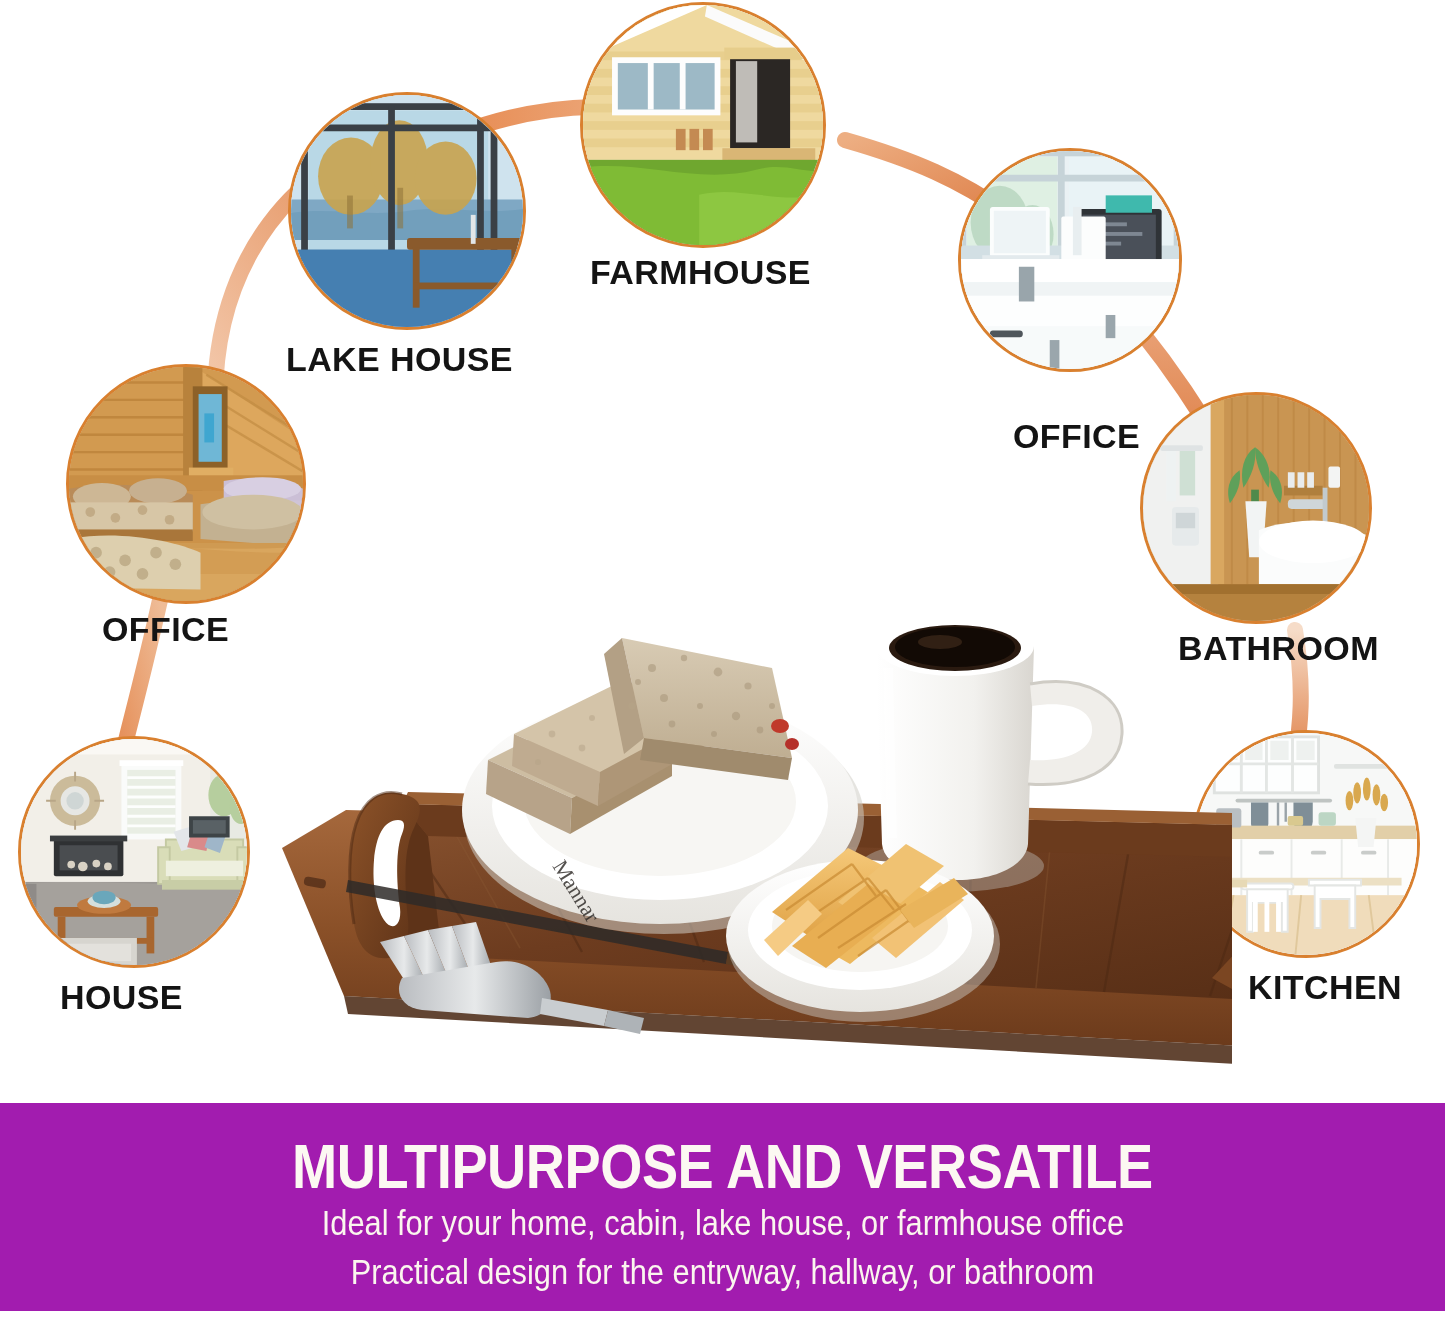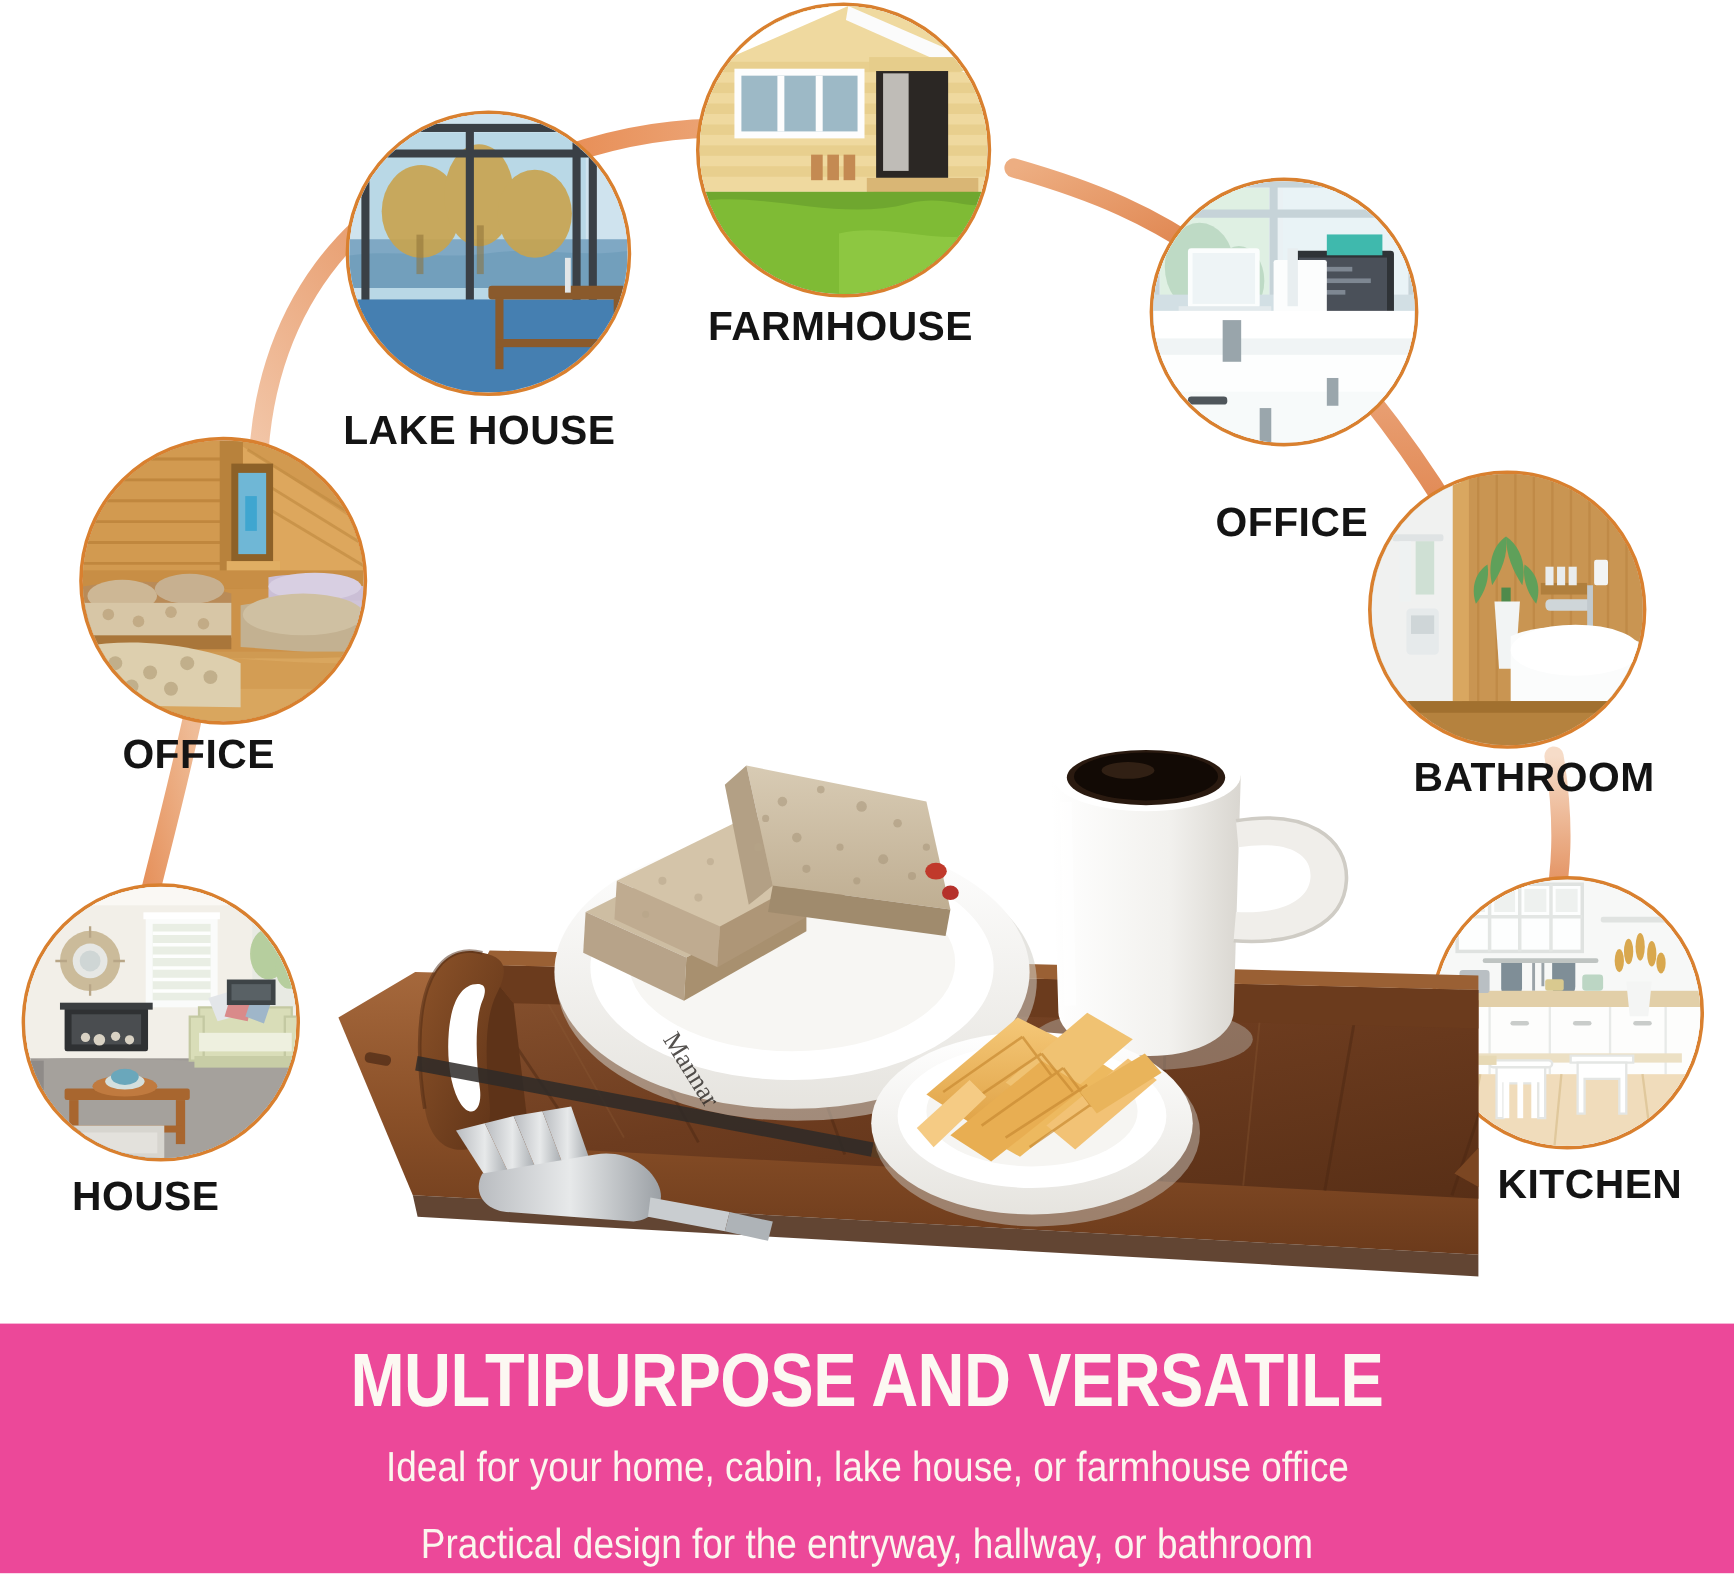--- a/index.html
+++ b/index.html
@@ -31,24 +31,24 @@
     font-weight: 700;
     letter-spacing: 0.4px;
     font-size: 34px;
     font-family: "Liberation Sans", sans-serif;
   }
 
   
   #banner {
     position: absolute; left: 0; top: 1103px;
     width: 1445px; height: 208px;
-    background: #ec4899;
+    background: #a21caf;
     z-index: 6;
     display: flex; flex-direction: column;
-    align-items: center; justify-content: space-between;
+    align-items: center; justify-content: center;
     padding-top: 16px;
   }
   #banner .headline {
     color: #FCF8F2;
     font-size: 63px;
     font-weight: 700;
     letter-spacing: -0.5px;
     transform: scaleX(0.86);
     line-height: 1.02;
     white-space: nowrap;

